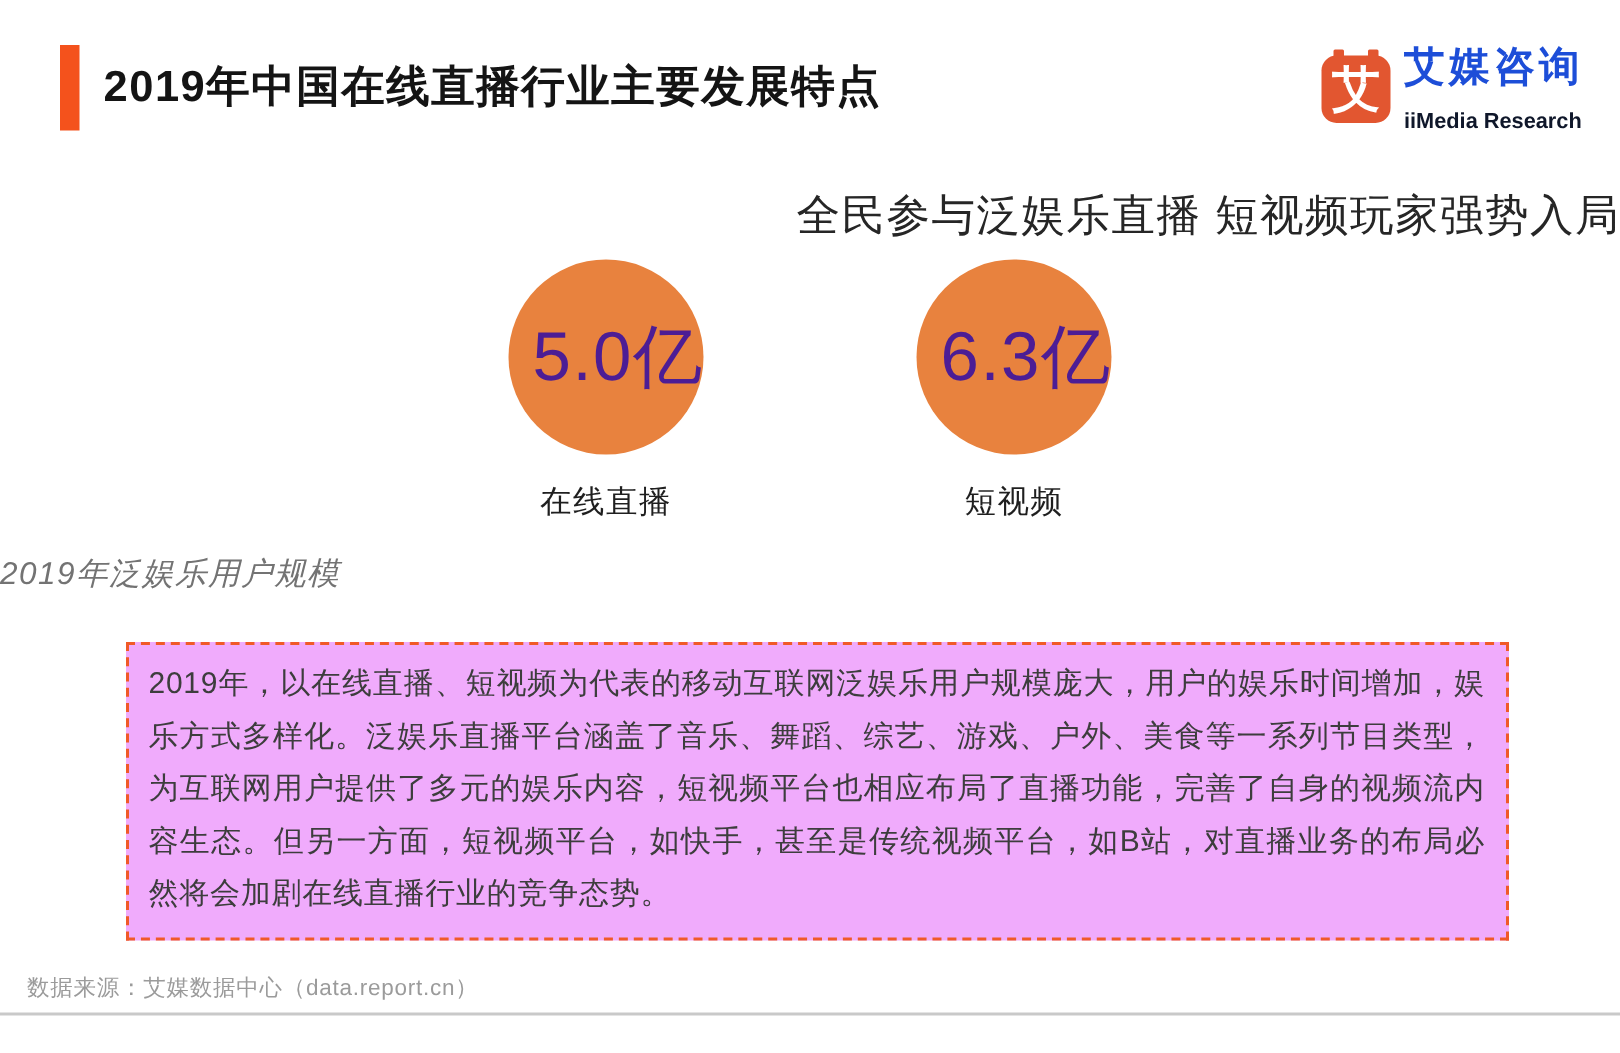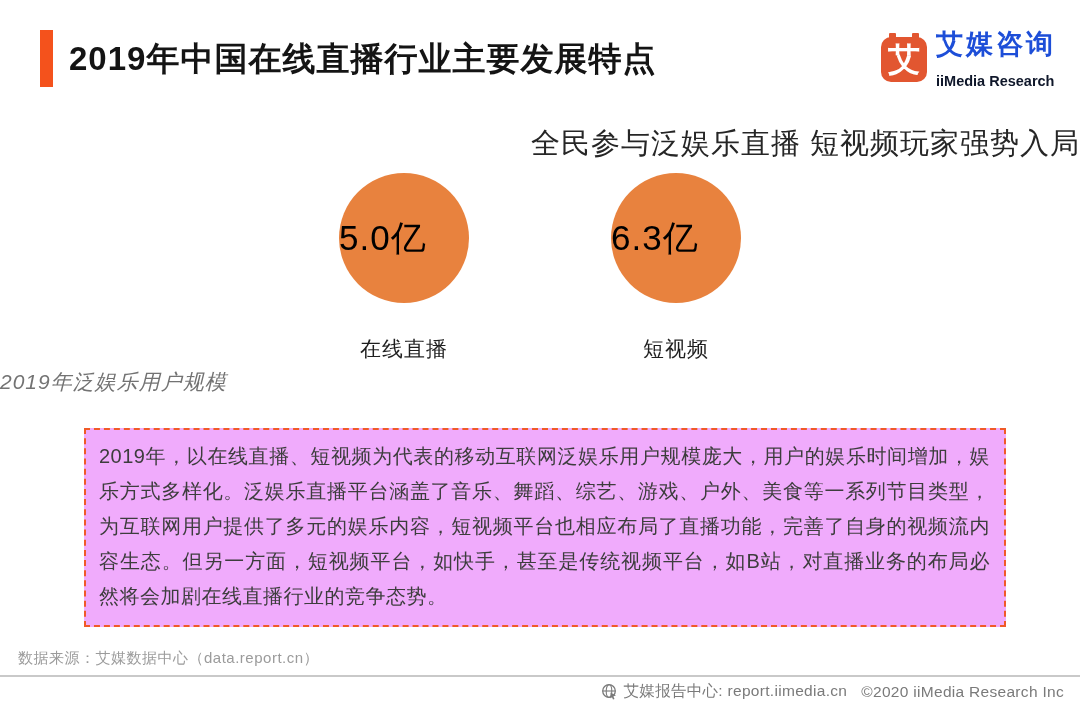--- a/index.html
+++ b/index.html
@@ -7,21 +7,21 @@
   body {
     font-family: "Liberation Sans", "DejaVu Sans", sans-serif;
     width: 1080px; height: 702px; position: relative; overflow: hidden;
   }
   .slide { position: absolute; inset: 0; background: #ffffff; }
   .title-wrap { position: absolute; top: 30px; left: 40px; display: flex; align-items: center; }
   .accent-bar {
     width: 13px; height: 57px; background: #f4521c; margin-right: 16px; flex: none;
   }
   .page-title {
-    font-size: 33px; font-weight: 700; color: #141414; letter-spacing: 1px;
+    font-size: 29px; font-weight: 700; color: #141414; letter-spacing: 1px;
     line-height: 57px; white-space: nowrap;
   }
 
   
   .logo { position: absolute; top: 31px; right: 24px; display: flex; align-items: center; }
   .logo-icon {
     position: relative; width: 46px; height: 45px; background: #e25630;
     border-radius: 10px; color: #ffffff; font-size: 32px; font-weight: 700;
     display: flex; align-items: center; justify-content: center; margin-right: 9px;
   }
@@ -43,25 +43,25 @@
   }
 
   
   .bubbles {
     position: absolute; top: 173px; left: 0; width: 100%;
     display: flex; justify-content: center; gap: 142px;
   }
   .bubble-group { display: flex; flex-direction: column; align-items: center; width: 130px; }
   .bubble {
     width: 130px; height: 130px; border-radius: 50%; background: #e8823e;
-    color: #000000; font-size: 35px; display: flex; align-items: center;
-    justify-content: flex-start; letter-spacing: 1px;
+    color: #4c1d95; font-size: 46px; display: flex; align-items: center;
+    justify-content: flex-end; letter-spacing: 1px;
   }
   .bubble-label {
-    margin-top: 32px; font-size: 21px; color: #1f1f1f; letter-spacing: 1px;
+    margin-top: 17px; font-size: 21px; color: #1f1f1f; letter-spacing: 1px;
     white-space: nowrap;
   }
 
   
   .figure-caption {
     position: absolute; top: 368px; left: 0; width: 100%;
     text-align: left; font-size: 21px; color: #737373; letter-spacing: 1px; font-style: italic;
   }
 
   
@@ -129,26 +129,14 @@
   </div>
 
   <div class="figure-caption">2019年泛娱乐用户规模</div>
 
   <div class="summary-box">
     <p class="summary-text">2019年，以在线直播、短视频为代表的移动互联网泛娱乐用户规模庞大，用户的娱乐时间增加，娱乐方式多样化。泛娱乐直播平台涵盖了音乐、舞蹈、综艺、游戏、户外、美食等一系列节目类型，为互联网用户提供了多元的娱乐内容，短视频平台也相应布局了直播功能，完善了自身的视频流内容生态。但另一方面，短视频平台，如快手，甚至是传统视频平台，如B站，对直播业务的布局必然将会加剧在线直播行业的竞争态势。</p>
   </div>
 
   <div class="data-source">数据来源：艾媒数据中心（data.report.cn）</div>
   <div class="footer-divider"></div>
-  <div class="footer-right">
-    <span class="globe-icon">
-      <svg width="17" height="17" viewBox="0 0 17 17" fill="none">
-        <circle cx="8" cy="8" r="6.3" stroke="#7a7a7a" stroke-width="1.3"></circle>
-        <ellipse cx="8" cy="8" rx="2.8" ry="6.3" stroke="#7a7a7a" stroke-width="1.1"></ellipse>
-        <line x1="1.7" y1="8" x2="14.3" y2="8" stroke="#7a7a7a" stroke-width="1.1"></line>
-        <path d="M9.5 9.5 L15 12.5 L12.3 13.2 L13.5 16 L12 16.4 L10.8 13.8 L9.5 15.5 Z" fill="#7a7a7a"></path>
-      </svg>
-    </span>
-    <span class="report-center">艾媒报告中心: report.iimedia.cn</span>
-    <span class="copyright">©2020  iiMedia Research Inc</span>
-  </div>
 
 </div>
 
 </body></html>

